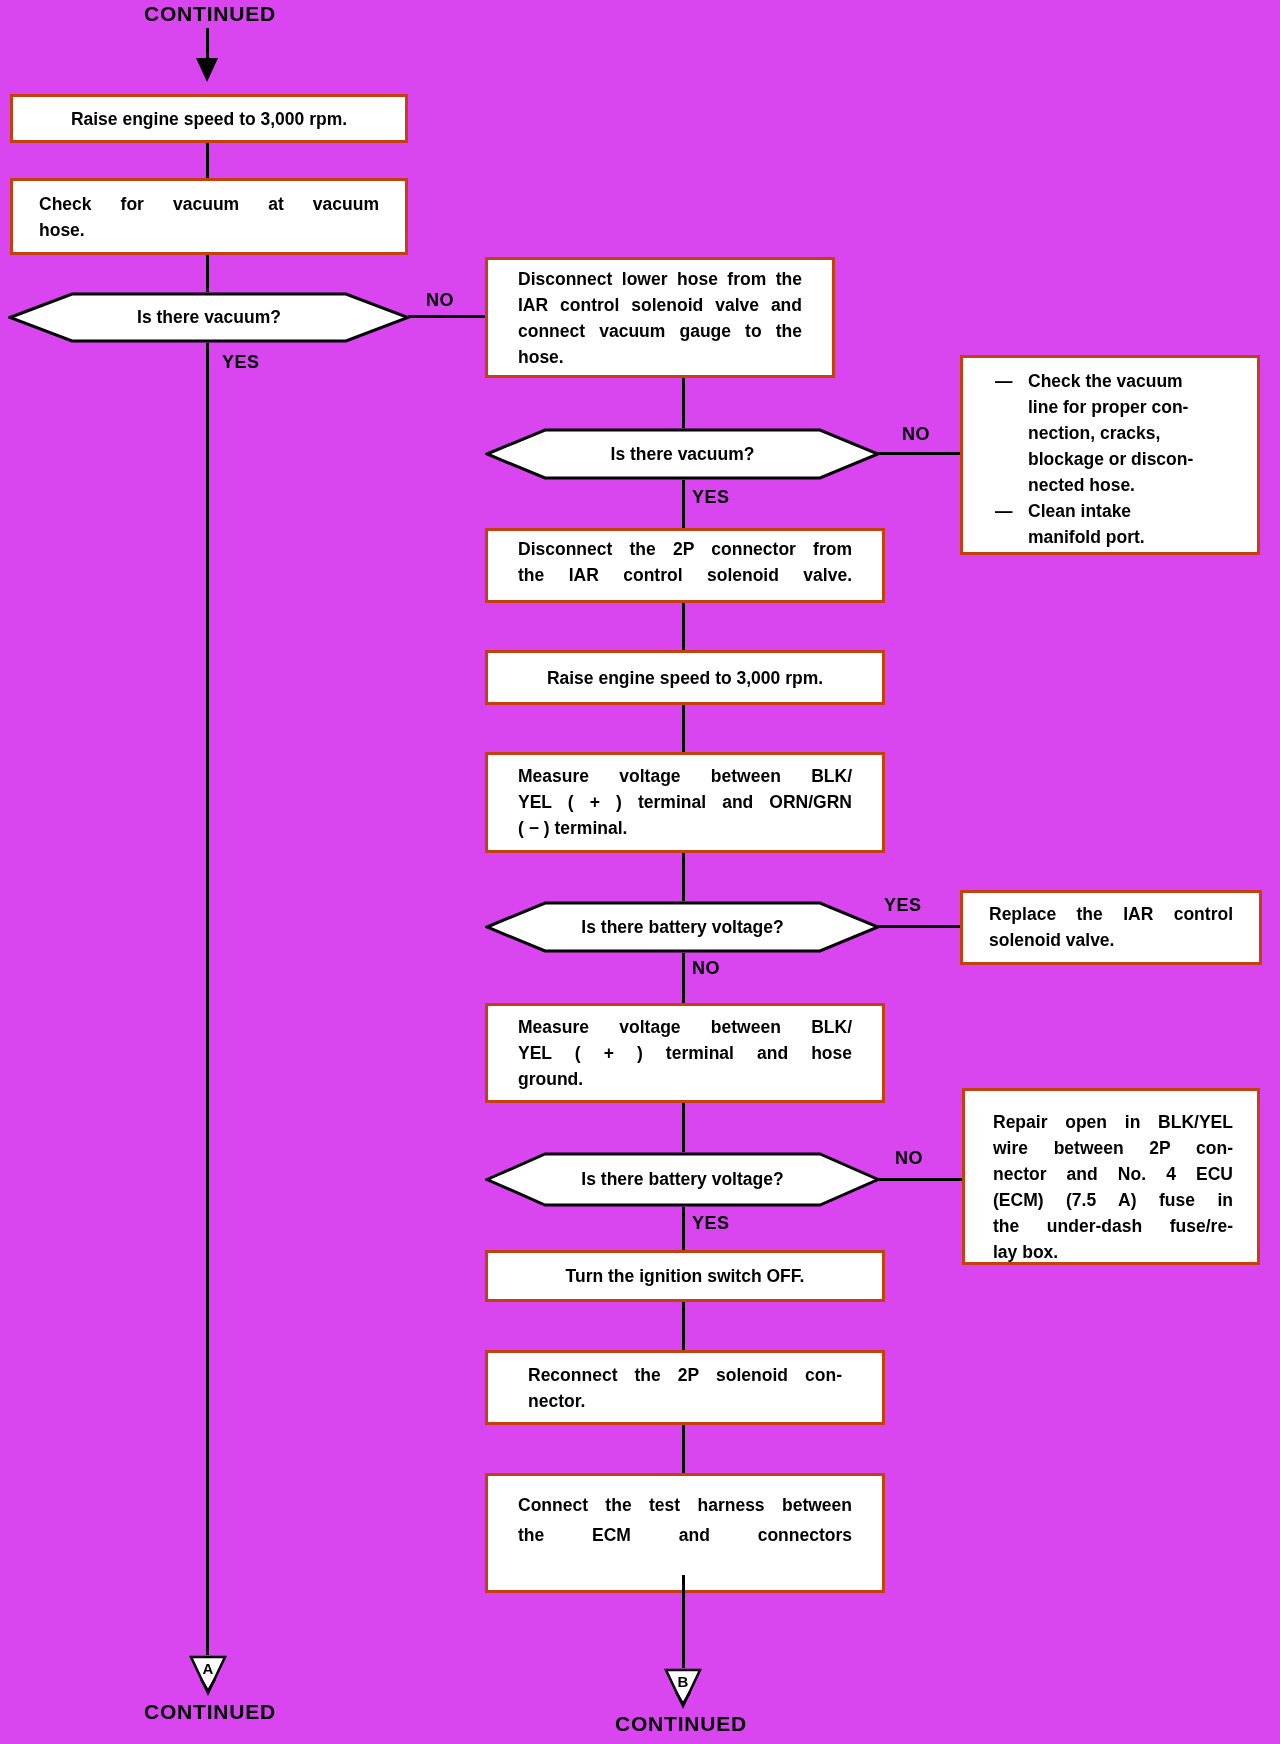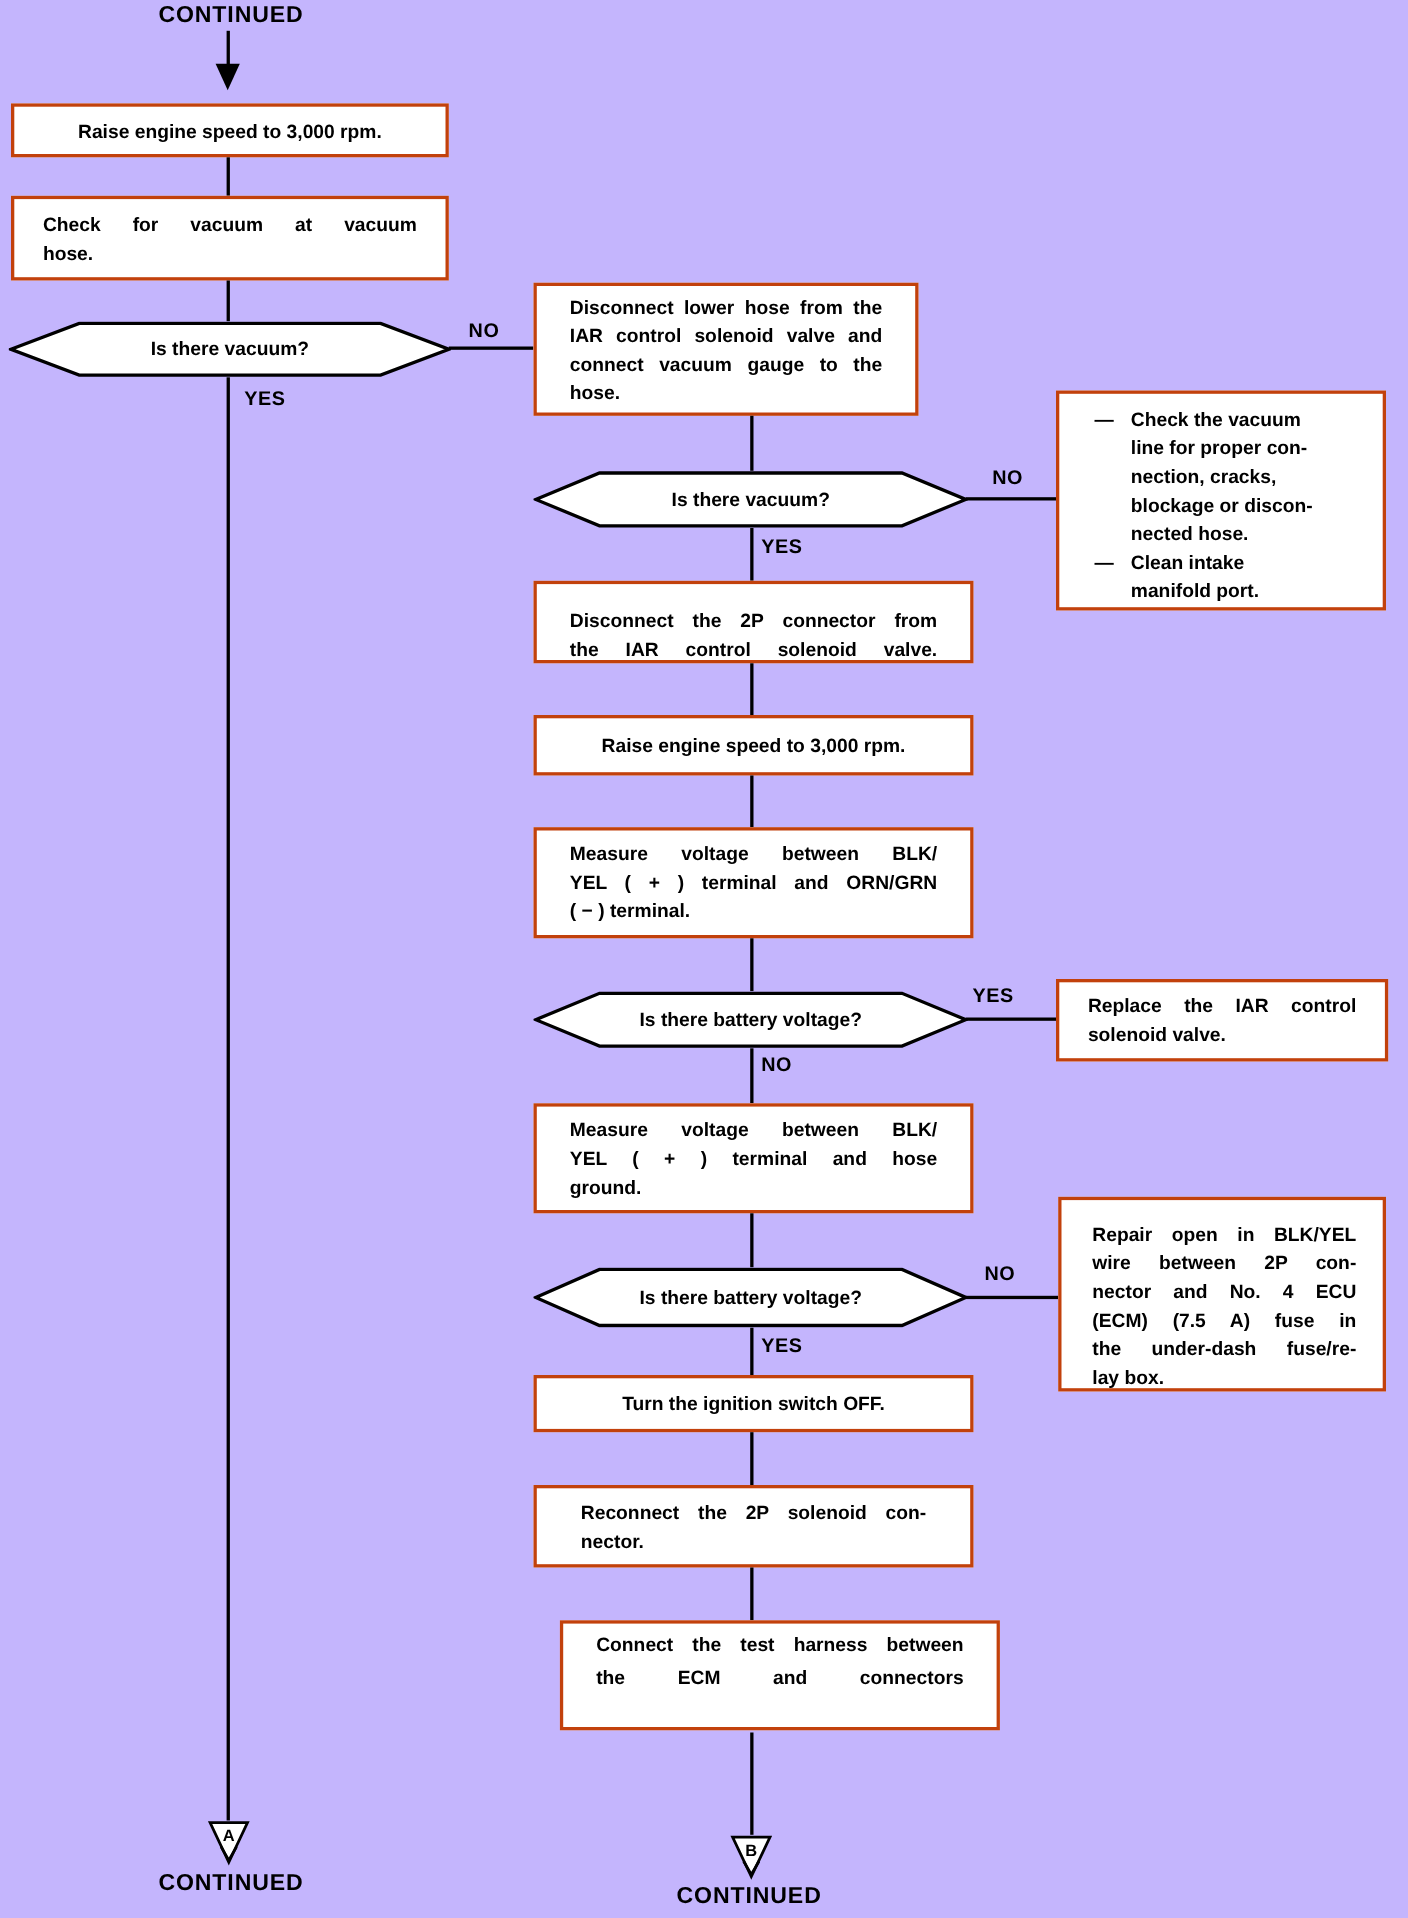--- a/index.html
+++ b/index.html
@@ -1,17 +1,17 @@
 <!DOCTYPE html>
 <html><head>
 <meta charset="utf-8">
 <style>
   html,body{margin:0;padding:0;background:#fff;}
   #canvas{
-    position:relative;width:1280px;height:1744px;background:#c4b5fd;
+    position:relative;width:1280px;height:1744px;background:#d946ef;
     font-family:"Liberation Sans","DejaVu Sans",sans-serif;
     color:#000;font-weight:bold;overflow:hidden;
   }
   .abs{position:absolute;}
   .vline{position:absolute;width:3px;background:#000;}
   .hline{position:absolute;height:3px;background:#000;}
   .box{
     position:absolute;border:3px solid #c2410c;background:#fff;box-sizing:border-box;
     font-size:17.5px;line-height:26px;padding:8px 28px;
   }
@@ -98,21 +98,21 @@
     </svg>
     <span class="dlabel">Is there vacuum?</span>
   </div>
 
   <div class="edge-label" style="left:902px;top:424px;">NO</div>
   <div class="hline" style="left:878px;top:452px;width:82px;"></div>
   <div class="edge-label" style="left:692px;top:487px;">YES</div>
 
   <div class="vline" style="left:682px;top:480px;height:48px;"></div>
 
-  <div class="box just-all" style="left:485px;top:528px;width:400px;height:75px;padding:20px 30px;">
+  <div class="box just-all" style="left:485px;top:528px;width:400px;height:75px;padding:5px 30px;">
     <div>
         <div class="jline">Disconnect the 2P connector from</div>
         <div class="jline last">the IAR control solenoid valve.</div>
       </div>
   </div>
 
   <div class="vline" style="left:682px;top:603px;height:47px;"></div>
 
   <div class="box center1" style="left:485px;top:650px;width:400px;height:55px;">
     <span>Raise engine speed to 3,000 rpm.</span>
@@ -174,21 +174,21 @@
 
   <div class="box" style="left:485px;top:1350px;width:400px;height:75px;padding:9px 40px;">
     <div>
         <div class="jline">Reconnect the 2P solenoid con-</div>
         <div class="jline last">nector.</div>
       </div>
   </div>
 
   <div class="vline" style="left:682px;top:1425px;height:48px;"></div>
 
-  <div class="box just-all" style="left:509px;top:1473px;width:400px;height:100px;padding:4px 30px;line-height:30px;">
+  <div class="box just-all" style="left:485px;top:1473px;width:400px;height:120px;padding:14px 30px;line-height:30px;">
     <div>
         <div class="jline">Connect the test harness between</div>
         <div class="jline last">the ECM and connectors</div>
       </div>
   </div>
 
   <div class="vline" style="left:682px;top:1575px;height:93px;"></div>
 
   <svg class="abs" style="left:663px;top:1666px;" width="40" height="44">
     <polygon points="3,4 37,4 20,40" fill="#fff" stroke="#000" stroke-width="2.5"></polygon>

